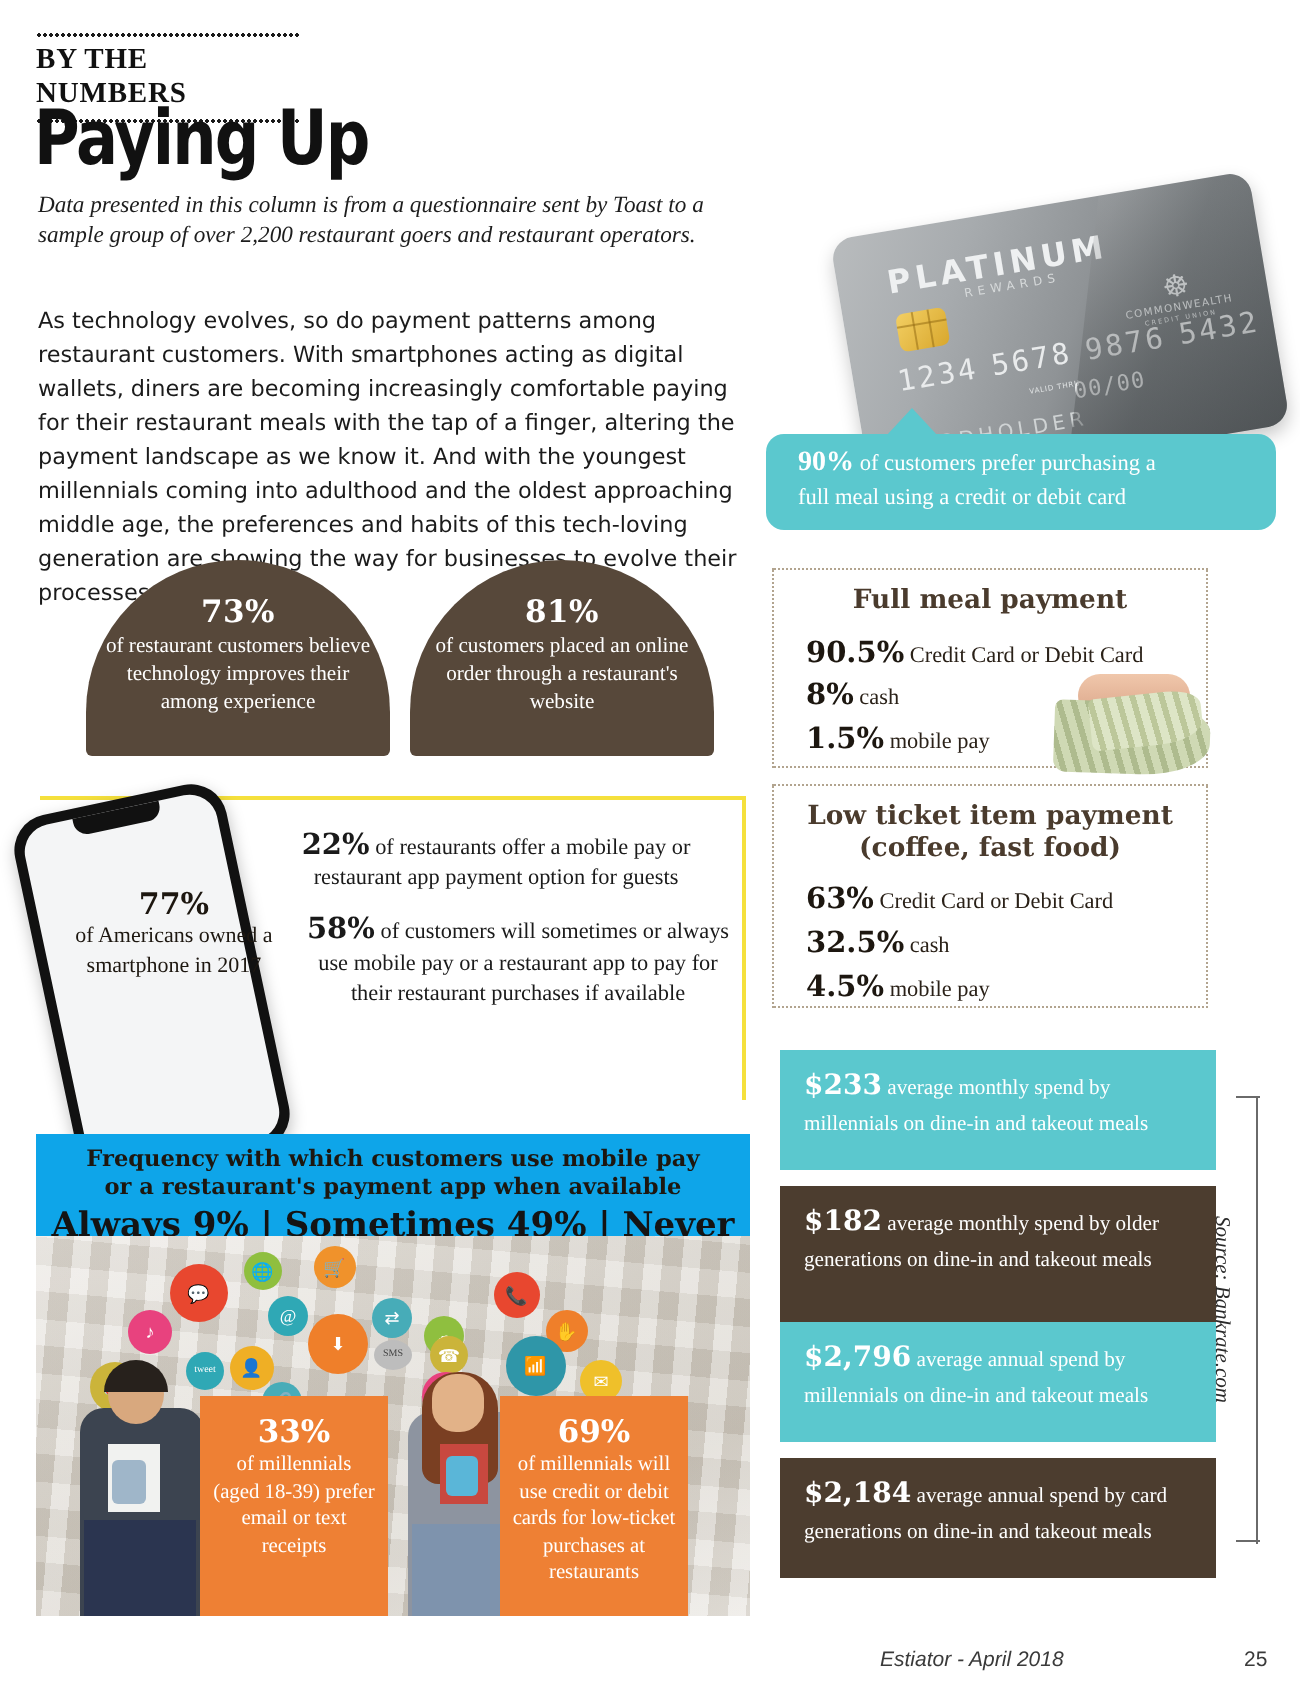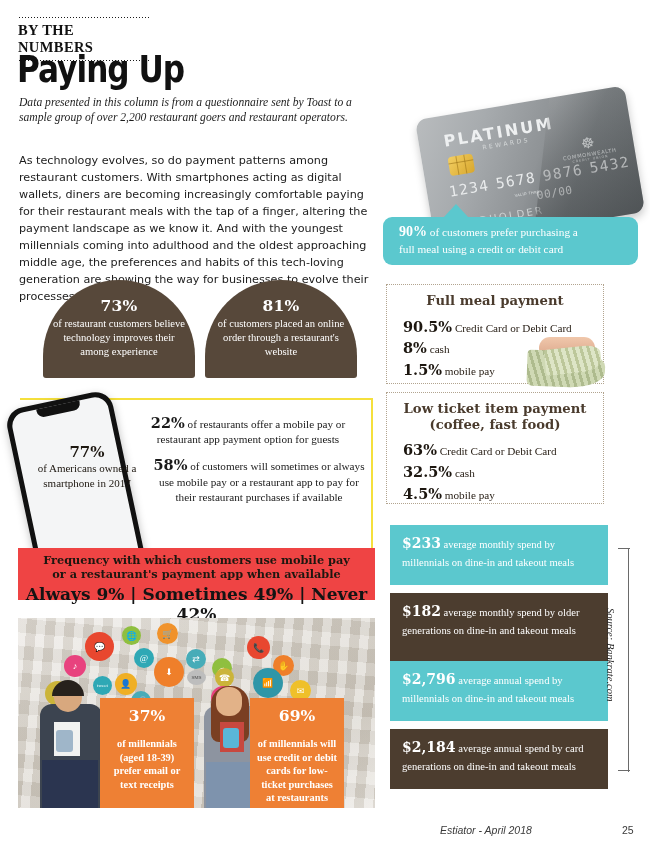--- a/index.html
+++ b/index.html
@@ -111,22 +111,22 @@
   .phone-stat .big { font-family:"DejaVu Serif", serif; font-weight:bold; font-size:15px; }
   .phone-stat .small { font-size:11px; line-height:1.34; }
   .stat22 { position:absolute; left:128px; top:413px; width:240px; text-align:center;
             font-size:11.2px; line-height:1.33; color:#1a1a1a; }
   .stat22 b { font-family:"DejaVu Serif", serif; font-weight:bold; font-size:14.5px; }
   .stat58 { position:absolute; left:148px; top:455px; width:222px; text-align:center;
             font-size:11.2px; line-height:1.35; color:#1a1a1a; }
   .stat58 b { font-family:"DejaVu Serif", serif; font-weight:bold; font-size:14.5px; }
 
   
-  .yellow { position:absolute; left:18px; top:548px; width:357px; height:52px;
-            background:#ef4444; text-align:center; }
+  .yellow { position:absolute; left:18px; top:567px; width:357px; height:52px;
+            background:#0ea5e9; text-align:center; }
   .yellow .lead { font-family:"DejaVu Serif", serif; font-weight:bold; font-size:11.3px;
             color:#1d1710; line-height:1.28; padding-top:5px; }
   .yellow .vals { font-family:"DejaVu Serif", serif; font-weight:bold; font-size:17px;
             color:#141414; margin-top:2px; }
 
   
   .photo { position:absolute; left:18px; top:618px; width:357px; height:190px;
            background: linear-gradient(160deg,#e6e2dc,#d6d1c8 40%,#cfc9bf 70%,#e3dfd8);
            overflow:hidden; }
   .photo .wall { position:absolute; inset:0;
@@ -134,21 +134,21 @@
                              repeating-linear-gradient(5deg, rgba(255,255,255,.20) 0 13px, rgba(150,142,130,.14) 13px 27px); }
   .bubble { position:absolute; border-radius:50%; display:flex; align-items:center;
             justify-content:center; color:#fff; font-size:9px; }
   .person { position:absolute; bottom:0; }
   .p-head { position:absolute; border-radius:50%; }
   .orange { position:absolute; background:#EE8034; color:#fff; text-align:center;
             padding:8px 6px 6px; }
   #or1 { left:100px; top:698px; width:94px; height:110px; }
   #or2 { left:250px; top:698px; width:94px; height:110px; }
   .orange .big { font-family:"DejaVu Serif", serif; font-weight:bold; font-size:15.5px; }
-  .orange .small { font-size:10.4px; line-height:1.3; margin-top:12px;font-weight:bold; }
+  .orange .small { font-size:10.4px; line-height:1.3; margin-top:1px; }
 
   
   .spend { position:absolute; left:390px; width:218px; padding:9px 10px 8px 12px; color:#fff; }
   .spend .amt { font-family:"DejaVu Serif", serif; font-weight:bold; font-size:14px; }
   .spend .desc { font-size:10.6px; line-height:1.30; }
   .teal-bg { background:#5BC8CE; }
   .brown-bg { background:#4C3D2F; }
   #sp1 { top:525px; height:60px; }
   #sp2 { top:593px; height:76px; }
   #sp3 { top:661px; height:60px; }
@@ -301,21 +301,21 @@
     <div class="person" style="left:186px;bottom:0;width:58px;height:102px;background:#8d94a0;border-radius:12px 12px 0 0;"></div>
     <div class="p-head" style="left:198px;bottom:92px;width:26px;height:29px;background:#e2b288;"></div>
     <div style="position:absolute;left:193px;bottom:66px;width:38px;height:56px;background:#7a3f22;border-radius:18px 18px 8px 8px;"></div>
     <div style="position:absolute;left:198px;bottom:92px;width:26px;height:29px;background:#e2b288;border-radius:12px;"></div>
     <div style="position:absolute;left:202px;bottom:56px;width:24px;height:30px;background:#c8483f;"></div>
     <div style="position:absolute;left:205px;bottom:60px;width:16px;height:20px;background:#5ab6d8;border-radius:3px;"></div>
     <div style="position:absolute;left:188px;bottom:0;width:54px;height:46px;background:#7e93ad;"></div>
   </div>
 
   <div class="orange" id="or1">
-    <div class="big">37%</div>
+    <div class="big">33%</div>
     <div class="small">of millennials (aged 18-39) prefer email or text receipts</div>
   </div>
   <div class="orange" id="or2">
     <div class="big">69%</div>
     <div class="small">of millennials will use credit or debit cards for low-ticket purchases at restaurants</div>
   </div>
 
   <div class="spend teal-bg" id="sp1">
     <span class="amt">$233</span><span class="desc"> average monthly spend by millennials on dine-in and takeout meals</span>
   </div>

